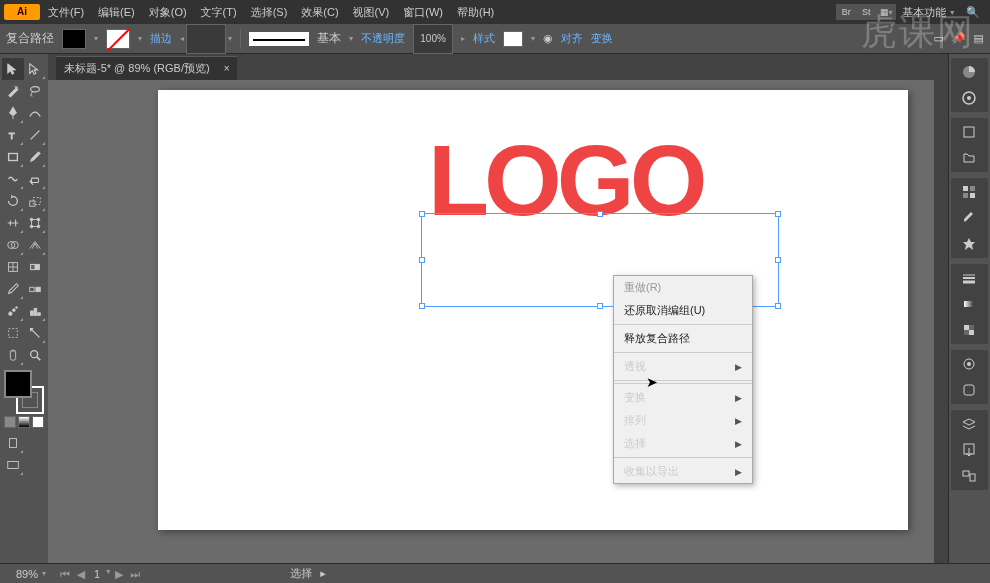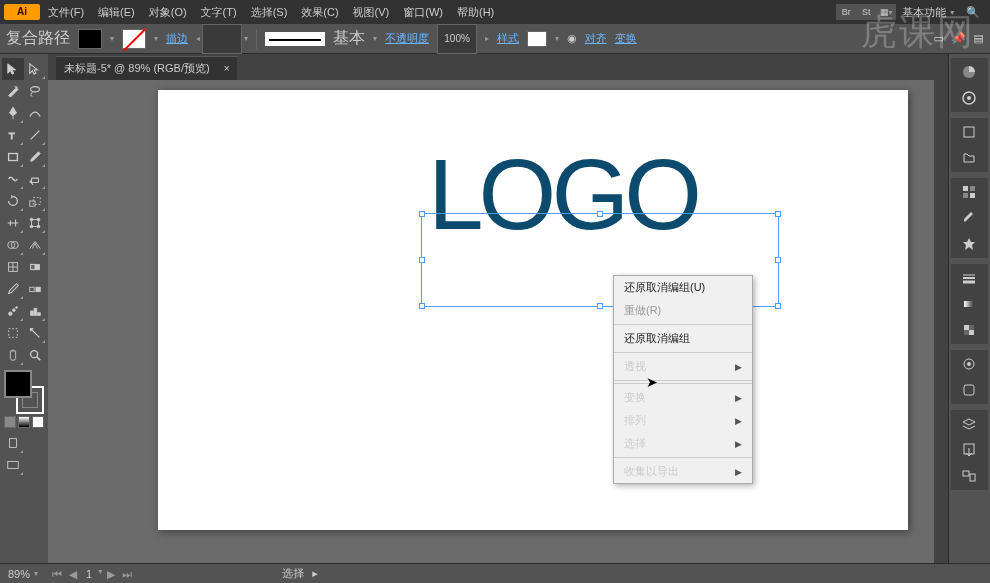--- a/index.html
+++ b/index.html
@@ -6,30 +6,30 @@
 body{background:#323232;width:990px;height:583px;overflow:hidden;position:relative}
 .titlebar{height:24px;background:#323232;display:flex;align-items:center;padding:0 4px;gap:2px}
 .ai-logo{width:36px;height:16px;background:#ff9a00;color:#330000;font-weight:bold;text-align:center;line-height:16px;font-size:10px;border-radius:2px}
 .menu-item{padding:3px 6px;cursor:pointer;white-space:nowrap}
 .titlebar-right{margin-left:auto;display:flex;align-items:center;}
 .titlebar-btn{width:20px;height:16px;background:#535353;text-align:center;line-height:16px;font-size:9px}
 .workspace-dd{display:flex;align-items:center;gap:4px;padding:2px 6px}
 .search-area{display:flex;align-items:center;gap:4px;padding:2px 6px;position:relative}
 .watermark{position:absolute;right:15px;top:8px;font-size:36px;color:rgba(255,255,255,0.25);font-weight:300;letter-spacing:2px;z-index:100;pointer-events:none}
 .control-bar{height:30px;background:#535353;display:flex;align-items:center;padding:0 6px;gap:8px;border-bottom:1px solid #2a2a2a}
-.ctrl-label{color:#ccc;font-size:16px}
+.ctrl-label{color:#ccc;font-size:12px}
 .ctrl-swatch{width:24px;height:20px;background:#000;border:1px solid #666}
 .ctrl-swatch.none{background:#fff;position:relative}
 .ctrl-swatch.none::after{content:"";position:absolute;width:140%;height:2px;background:red;top:50%;left:-20%;transform:rotate(-45deg)}
 .ctrl-dd{display:flex;align-items:center;gap:2px}
 .chev{font-size:8px;color:#999}
 .stroke-preview{width:60px;height:14px;background:#fff;position:relative}
 .stroke-preview::after{content:"";position:absolute;left:4px;right:4px;top:50%;height:2px;background:#000}
 .ctrl-input{width:40px;height:30px;background:#3a3a3a;border:1px solid #666;color:#ccc;text-align:center;font-size:10px}
-.ctrl-link{color:#6bb5ff;text-decoration:underline;cursor:pointer}
+.ctrl-link{color:#6bb5ff;cursor:pointer}
 .sep{width:1px;height:20px;background:#666}
 .main-area{display:flex;height:calc(100% - 54px - 20px)}
 .toolbox{width:48px;background:#535353;display:flex;flex-direction:column;padding:4px 2px;gap:0}
 .tool-row{display:flex;gap:0}
 .tool-btn{width:22px;height:22px;display:flex;align-items:center;justify-content:center;cursor:pointer;position:relative}
 .tool-btn.active{background:#3a3a3a}
 .tool-btn svg{width:14px;height:14px;fill:#ccc;stroke:#ccc}
 .tool-corner{position:absolute;bottom:1px;right:1px;width:0;height:0;border-right:3px solid #999;border-top:3px solid transparent}
 .fill-stroke{margin-top:4px;position:relative;width:44px;height:44px}
 .fs-fill{position:absolute;width:28px;height:28px;background:#000;border:2px solid #888;top:0;left:2px}
@@ -37,37 +37,37 @@
 .fs-stroke::after{content:"";position:absolute;inset:4px;border:1px solid #888}
 .color-mode-row{display:flex;gap:2px;margin-top:2px;padding-left:2px}
 .color-mode-btn{width:12px;height:12px;border:1px solid #666}
 .screen-mode{margin-top:4px}
 .doc-area{flex:1;display:flex;flex-direction:column;background:#262626}
 .doc-tabs{height:26px;background:#424242;display:flex;align-items:flex-end;padding-left:8px}
 .doc-tab{background:#323232;padding:4px 8px;display:flex;align-items:center;gap:14px;font-size:10px;border-top:1px solid #5a5a5a}
 .doc-tab-close{cursor:pointer;font-size:10px}
 .canvas-wrap{flex:1;background:#6b6b6b;position:relative;overflow:hidden}
 .artboard{position:absolute;left:110px;top:10px;width:750px;height:440px;background:#fff;box-shadow:2px 2px 8px rgba(0,0,0,0.4)}
-.logo-text{position:absolute;left:270px;top:47px;font-size:100px;font-weight:400;color:#0c4a6e;letter-spacing:-5px;font-family:Arial,sans-serif}
+.logo-text{position:absolute;left:270px;top:33px;font-size:100px;font-weight:700;color:#ef4444;letter-spacing:-5px;font-family:Arial,sans-serif}
 .selection-box{position:absolute;left:373px;top:133px;width:358px;height:94px;border:1px solid #4f9eff}
 .sel-handle{position:absolute;width:6px;height:6px;background:#fff;border:1px solid #4f9eff}
 .context-menu{position:absolute;left:565px;top:195px;width:140px;background:#f0f0f0;border:1px solid #aaa;box-shadow:2px 2px 6px rgba(0,0,0,0.3);z-index:50}
 .ctx-item{padding:4px 10px;color:#222;font-size:11px;cursor:pointer;display:flex;justify-content:space-between;align-items:center}
 .ctx-item.disabled{color:#999}
 .ctx-item.highlighted{background:#fff8c0}
 .ctx-sep{height:1px;background:#ccc;margin:2px 0}
 .ctx-arrow{font-size:9px;color:#555}
 .cursor-highlight{position:absolute;left:590px;top:290px;width:24px;height:24px;background:radial-gradient(circle,#ffeb3b 30%,transparent 70%);border-radius:50%;z-index:49}
 .cursor-arrow{position:absolute;left:598px;top:294px;z-index:51;font-size:14px;color:#000}
 .right-panels{width:42px;background:#535353;display:flex;flex-direction:column;gap:2px;padding:4px 2px;border-left:1px solid #2a2a2a}
 .panel-group{background:#424242;display:flex;flex-direction:column;gap:2px;padding:2px;margin-bottom:4px}
 .panel-icon{width:32px;height:24px;display:flex;align-items:center;justify-content:center;cursor:pointer}
 .panel-icon svg{width:16px;height:16px;fill:#ccc}
 .right-collapse{width:14px;background:#424242}
-.statusbar{height:20px;background:#535353;display:flex;align-items:center;padding:0 4px;gap:8px;font-size:10px;border-top:1px solid #2a2a2a}
+.statusbar{height:20px;background:#535353;display:flex;align-items:center;padding:0 12px;gap:8px;font-size:10px;border-top:1px solid #2a2a2a}
 .status-dd{display:flex;align-items:center;gap:4px;padding:0 4px}
 .status-nav{display:flex;gap:2px}
 .nav-btn{width:14px;height:14px;text-align:center;line-height:14px;cursor:pointer;color:#999}
 .status-tool{margin-left:140px}
 </style>
 </head>
 <body>
 
 <div class="watermark">虎课网</div>
 
@@ -376,24 +376,24 @@
         <div class="sel-handle" style="top:-3px;right:-3px"></div>
         <div class="sel-handle" style="top:50%;left:-3px;margin-top:-3px"></div>
         <div class="sel-handle" style="top:50%;right:-3px;margin-top:-3px"></div>
         <div class="sel-handle" style="bottom:-3px;left:-3px"></div>
         <div class="sel-handle" style="bottom:-3px;left:50%;margin-left:-3px"></div>
         <div class="sel-handle" style="bottom:-3px;right:-3px"></div>
       </div>
       <div class="cursor-highlight"></div>
       <div class="cursor-arrow">➤</div>
       <div class="context-menu">
+        <div class="ctx-item disabled">重做(R)</div>
         <div class="ctx-item">还原取消编组(U)</div>
-        <div class="ctx-item disabled">重做(R)</div>
         <div class="ctx-sep"></div>
-        <div class="ctx-item">还原取消编组</div>
+        <div class="ctx-item">释放复合路径</div>
         <div class="ctx-sep"></div>
         <div class="ctx-item">
             <span>透视</span>
             <span class="ctx-arrow">▶</span>
           </div>
         <div class="ctx-sep"></div>
         <div class="ctx-sep"></div>
         <div class="ctx-item">
             <span>变换</span>
             <span class="ctx-arrow">▶</span>

